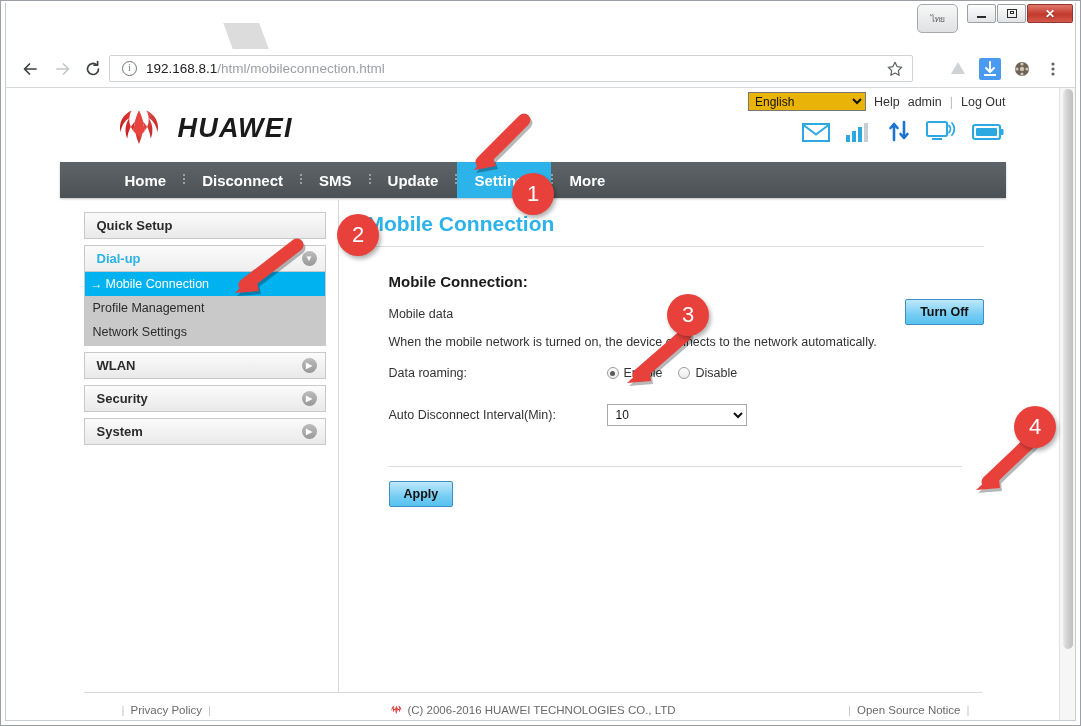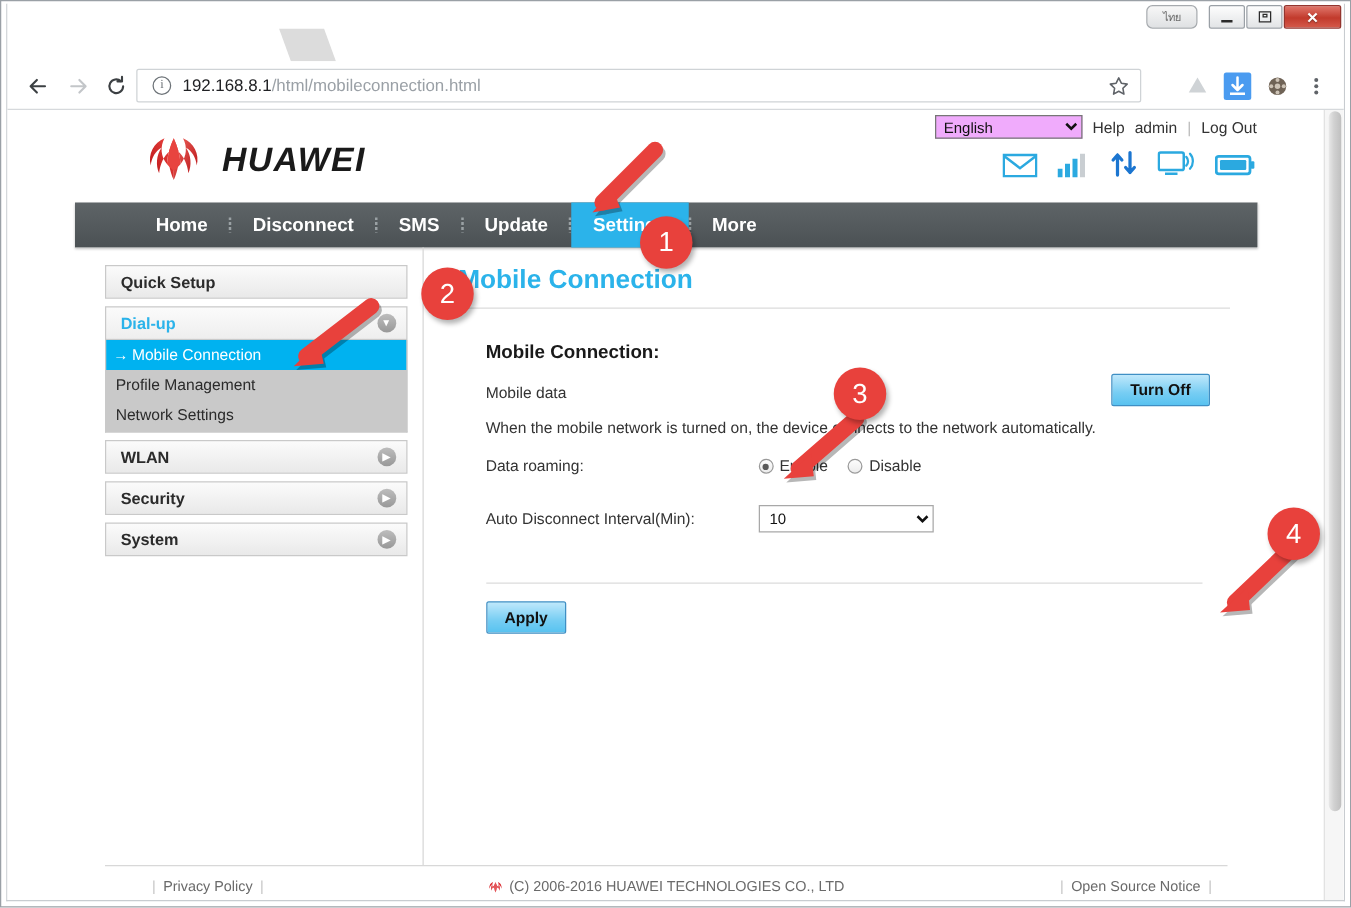--- a/index.html
+++ b/index.html
@@ -79,21 +79,21 @@
     width: 29px; height: 19px;
     border: 1px solid #9aa0a6;
     background: linear-gradient(#fdfdfd, #e2e4e6);
     border-radius: 2px;
     margin-left: 1px;
     display: flex; align-items: center; justify-content: center;
     font-size: 11px; color: #2b2b2b;
     cursor: pointer;
   }
   #win-btn-lang {
-    width: 41px; height: 19px;
+    width: 41px; height: 29px;
     border: 1px solid #a6aaae;
     background: linear-gradient(#f7f7f7, #dfe1e3);
     border-radius: 5px;
     margin-right: 8px;
     display: flex; align-items: center; justify-content: center;
     font-size: 9px; color: #6b6b6b; letter-spacing: -0.5px;
     cursor: pointer;
   }
   #win-btn-close {
     width: 46px; height: 19px;
@@ -197,21 +197,21 @@
     font-size: 27px; font-weight: bold; letter-spacing: 1.2px; color: #1a1a1a; font-style: italic;
   }
 
   #hw-toprow {
     position: absolute; right: 0; top: 4px;
     display: flex; align-items: center; gap: 8px;
     font-size: 12.5px; color: #333;
   }
   #lang-select {
     width: 118px; height: 19px;
-    border: 1px solid #767676; background: #f0abfc;
+    border: 1px solid #767676; background: #eab308;
     font-size: 12px; color: #111;
     padding: 0 2px;
     font-family: "Liberation Sans", sans-serif;
   }
   .toplink { color: #333; cursor: pointer; font-size: 12.5px; }
   #top-sep { color: #bbb; }
 
   #hw-statusicons {
     position: absolute; right: 2px; top: 32px;
     display: flex; align-items: flex-end; gap: 16px;
@@ -319,21 +319,21 @@
 
   .btn-blue {
     border: 1px solid #3f8fc4;
     background: linear-gradient(#bfe8fb, #76cdf3 60%, #58c2f0);
     border-radius: 2px;
     font-size: 12.5px; font-weight: bold; color: #111;
     padding: 5px 14px;
     cursor: pointer;
     font-family: "Liberation Sans", sans-serif;
   }
-  #turn-off-btn { position: absolute; right: 16px; top: -8px; }
+  #turn-off-btn { position: absolute; right: 0; top: -8px; }
 
   .radio {
     width: 12px; height: 12px; border-radius: 50%;
     border: 1px solid #9a9a9a;
     background: linear-gradient(#fdfdfd,#ececec);
     display: inline-flex; align-items: center; justify-content: center;
     margin-right: 5px; flex: none;
     cursor: pointer;
   }
   .radio.checked:after {

